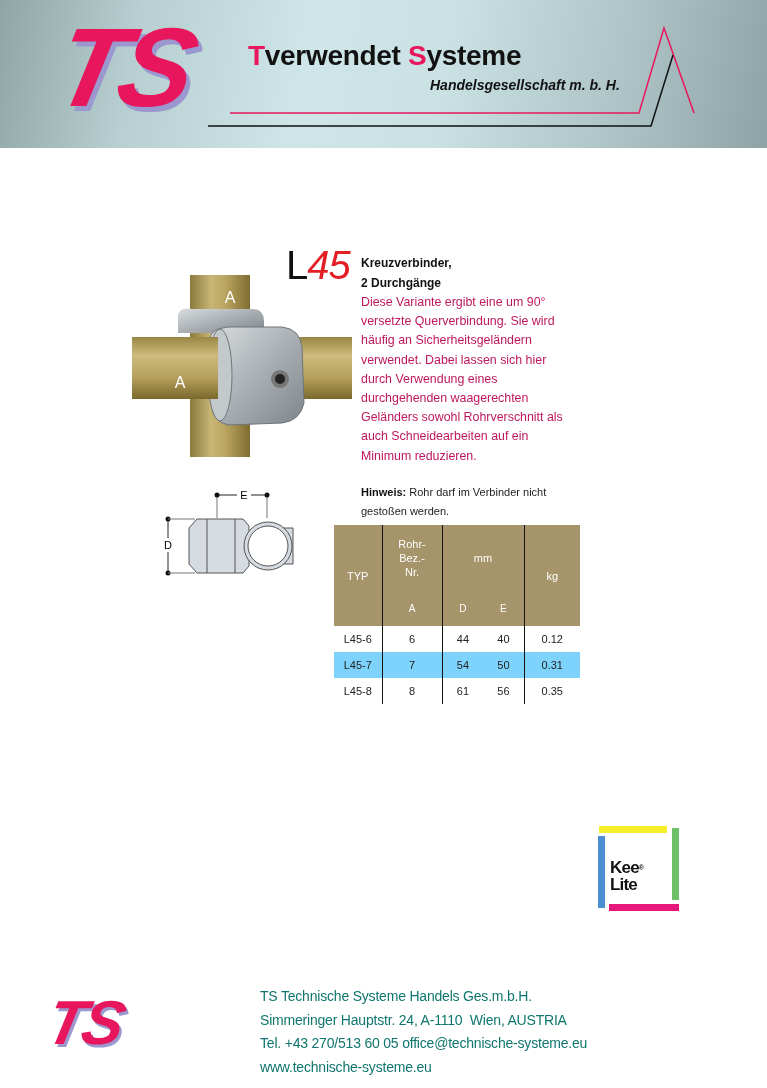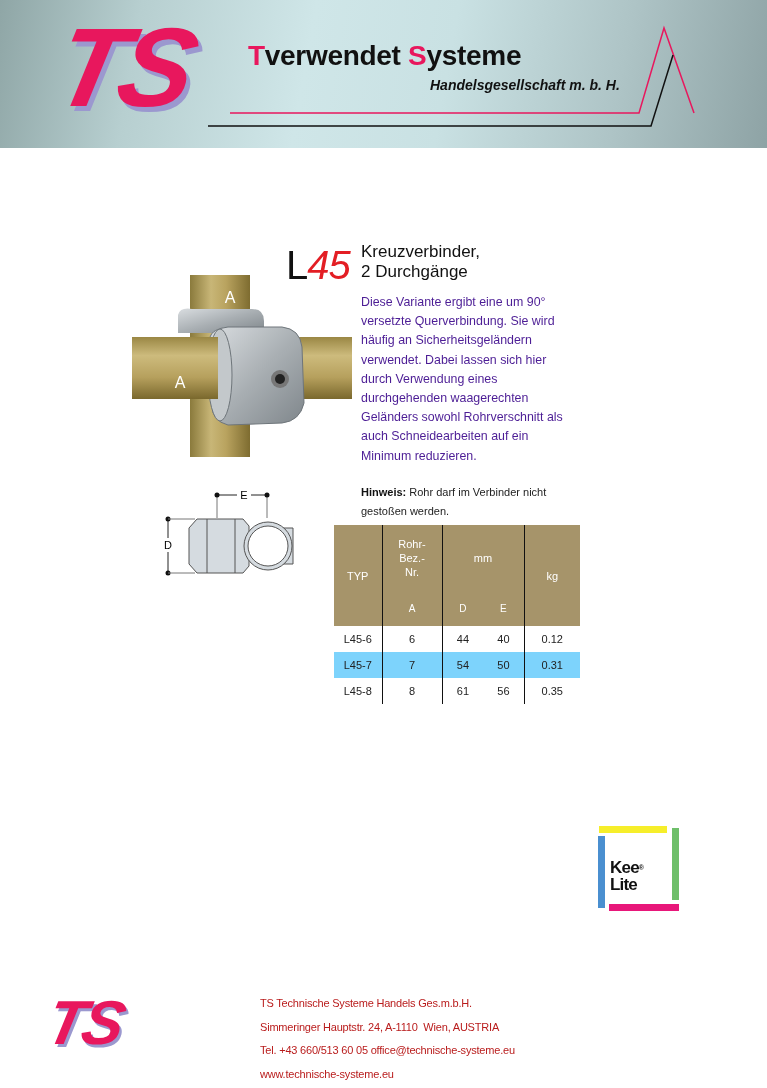--- a/index.html
+++ b/index.html
@@ -25,22 +25,22 @@
   .banner-title .accent { color: #e8175d; }
   .banner-sub {
     position: absolute; left: 430px; top: 77px; font-size: 14px; font-weight: bold; font-style: italic; color: #111;
   }
   .banner-svg { position: absolute; left: 0; top: 0; }
 
   
   .prod-code { position: absolute; left: 286px; top: 243px; font-size: 40px; line-height: 44px; font-weight: normal; letter-spacing: -1px; }
   .prod-code .l { color: #111; }
   .prod-code .n { color: #e31e24; font-style: italic; }
-  .prod-title { position: absolute; left: 361px; top: 242px; font-size: 17px; font-weight: normal; line-height: 20px; color: #111; }
-  .prod-desc { position: absolute; left: 361px; top: 293px; width: 210px; font-size: 12.4px; line-height: 19.2px; color: #4c1d95; }
+  .prod-title { position: absolute; left: 361px; top: 253px; font-size: 12px; font-weight: bold; line-height: 20px; color: #111; }
+  .prod-desc { position: absolute; left: 361px; top: 293px; width: 210px; font-size: 12.4px; line-height: 19.2px; color: #be185d; }
 
   
   .photo { position: absolute; left: 132px; top: 275px; width: 220px; height: 182px; overflow: hidden; background: #fff; }
 
   
   .drawing { position: absolute; left: 155px; top: 488px; width: 140px; height: 95px; }
 
   
   .note { position: absolute; left: 361px; top: 483px; width: 210px; font-size: 11px; line-height: 19px; color: #222; }
   .note b { font-weight: bold; color: #111; text-align: right; }
@@ -56,21 +56,21 @@
   .keelite { position: absolute; left: 597px; top: 826px; width: 86px; height: 86px; }
   .kl-top { position: absolute; left: 2px; top: 0; width: 68px; height: 7px; background: #f6ee2a; }
   .kl-right { position: absolute; right: 4px; top: 2px; width: 7px; height: 72px; background: #6ebf6a; }
   .kl-left { position: absolute; left: 1px; top: 10px; width: 7px; height: 72px; background: #4a8fd0; }
   .kl-bot { position: absolute; left: 12px; bottom: 1px; width: 70px; height: 7px; background: #e8177a; }
   .kl-text { position: absolute; left: 13px; top: 33px; font-size: 17px; font-weight: bold; line-height: 17px; color: #111; letter-spacing: -0.8px; }
   .kl-text sup { font-size: 7px; vertical-align: top; }
 
   
   .footer .ts-logo { left: 48px; top: 978px; font-size: 62px; line-height: 90px; letter-spacing: -3px; text-shadow: 3px 3px 0 #9b98cf; }
-  .footer-text { position: absolute; left: 260px; top: 985px; font-size: 11px; line-height: 23.5px; color: #b91c1c; letter-spacing: -0.2px; margin-top: 7px; }
+  .footer-text { position: absolute; left: 260px; top: 985px; font-size: 14px; line-height: 23.5px; color: #0f766e; letter-spacing: -0.2px; }
   .footer-text div { white-space: pre; }
 </style>
 </head>
 <body>
 
 <div class="banner">
   <svg class="banner-svg" width="767" height="148">
     <polyline points="230,113 639,113 664,28 694,113" fill="none" stroke="#e8175d" stroke-width="1.5"></polyline>
     <polyline points="208,126 651,126 673,55" fill="none" stroke="#111" stroke-width="1.5"></polyline>
   </svg>
@@ -204,16 +204,16 @@
     <div><span>Kee</span><sup>®</sup></div>
     <div>Lite</div>
   </div>
 </div>
 
 <div class="footer">
   <div class="ts-logo">TS</div>
   <div class="footer-text">
     <div>TS Technische Systeme Handels Ges.m.b.H.</div>
     <div>Simmeringer Hauptstr. 24, A-1110  Wien, AUSTRIA</div>
-    <div>Tel. +43 660/513 60 05 office@technische-systeme.eu</div>
+    <div>Tel. +43 270/513 60 05 office@technische-systeme.eu</div>
     <div>www.technische-systeme.eu</div>
   </div>
 </div>
 
 </body></html>

